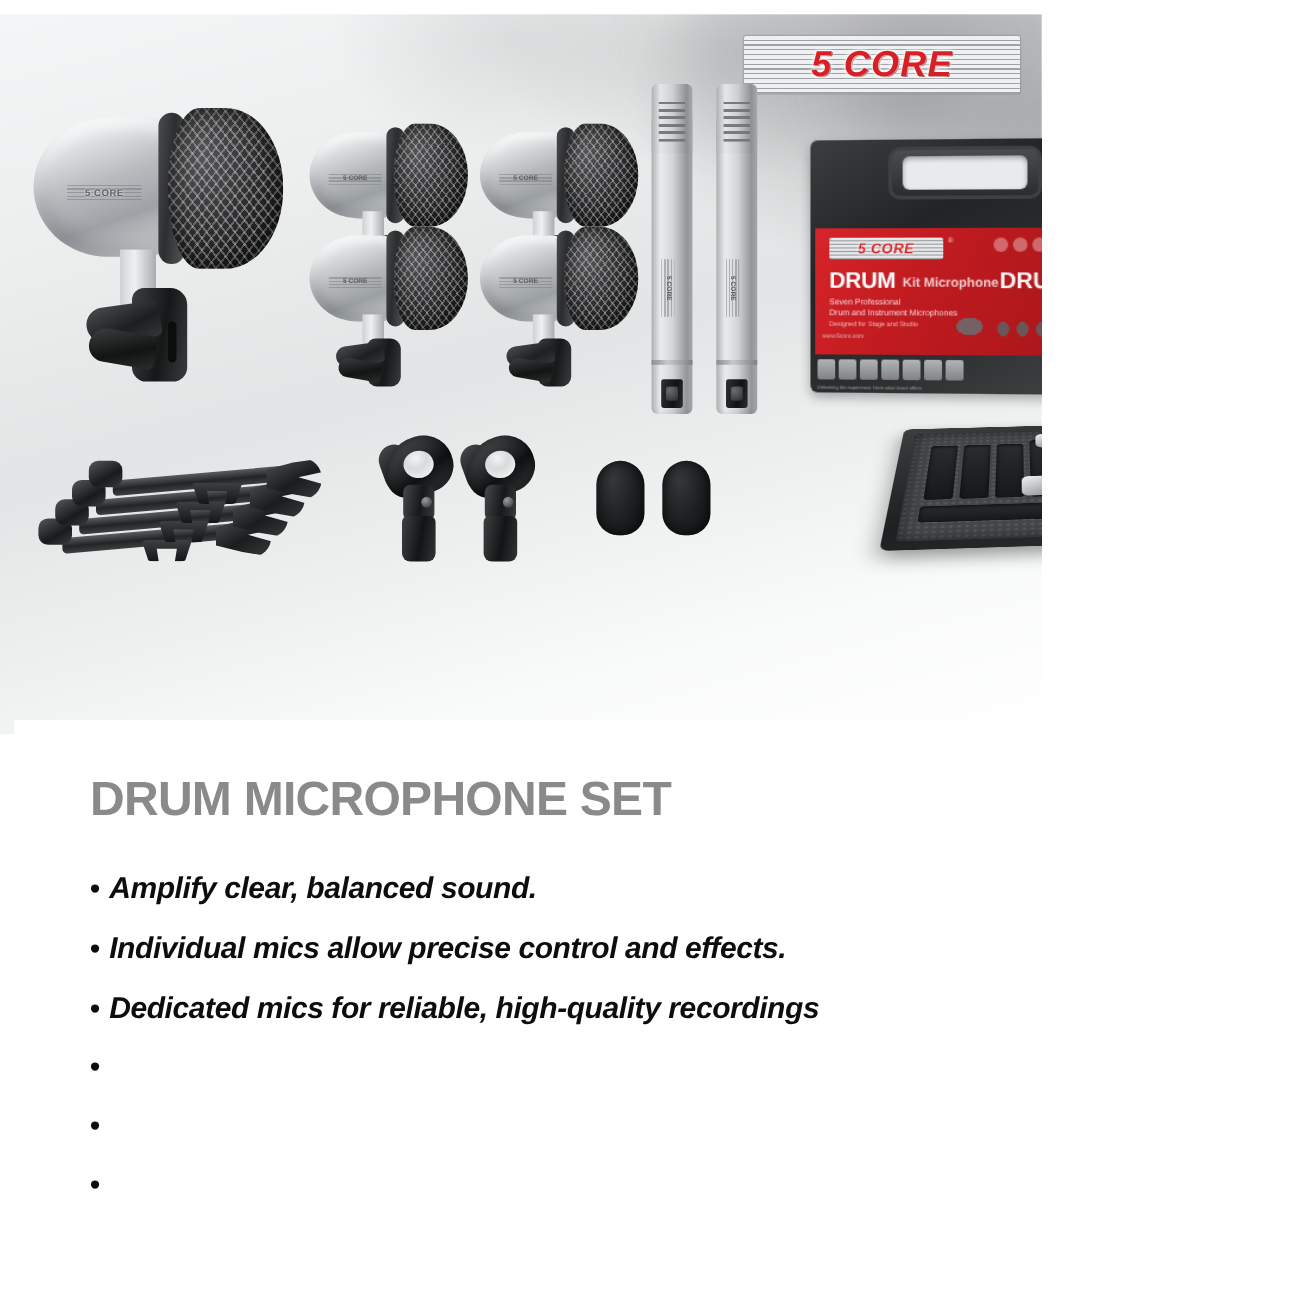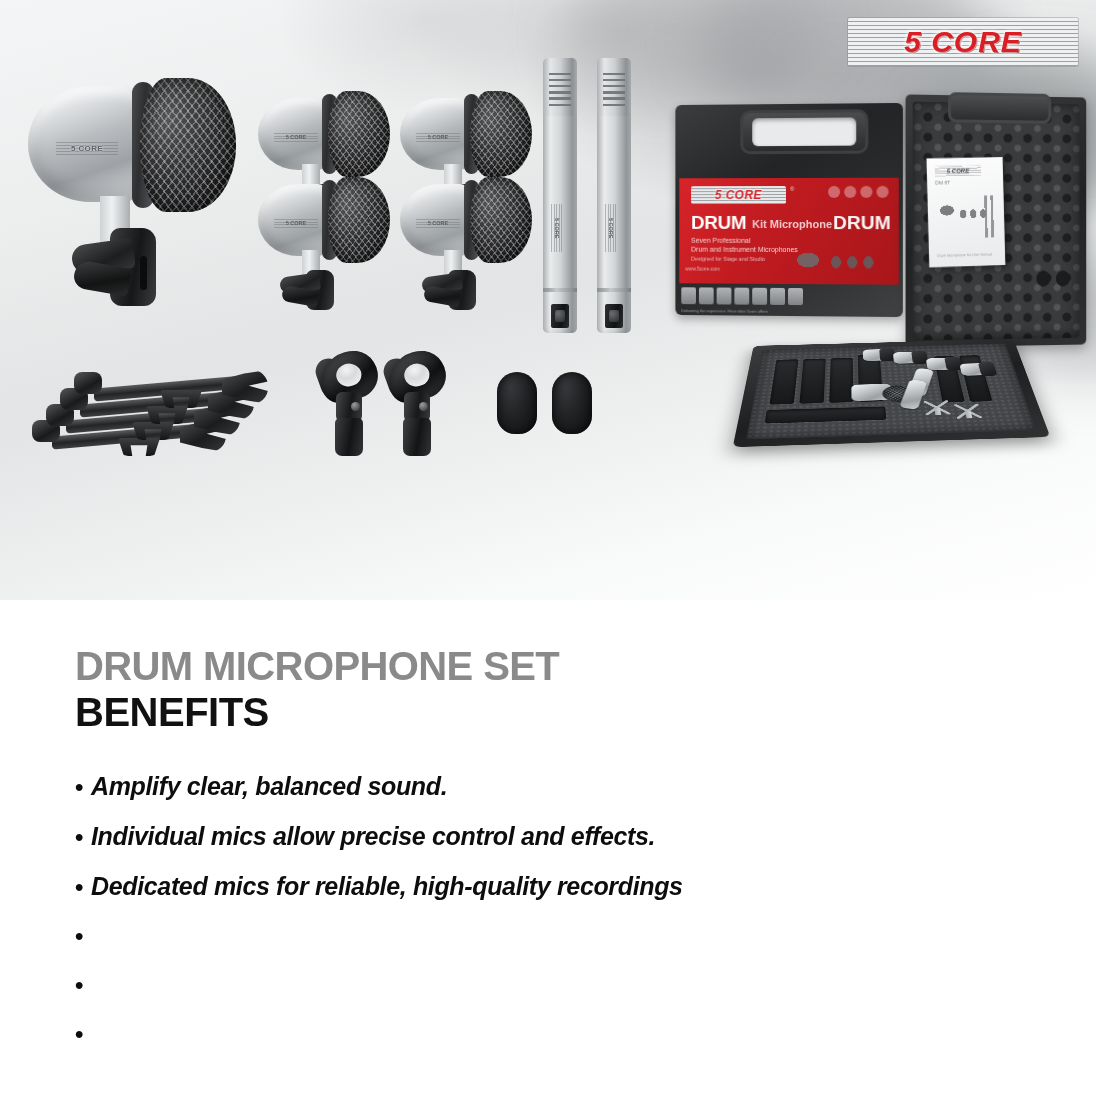--- a/index.html
+++ b/index.html
@@ -11,22 +11,22 @@
     overflow: hidden;
   }
   #page {
     position: relative;
     width: 1096px; height: 1096px;
     background: #ffffff;
   }
 
   
   #photo-panel {
-    position: absolute; left: 0; top: 0;
-    width: 1096px; height: 600px;
+    position: absolute; left: 0; top: 12px;
+    width: 868px; height: 600px;
     overflow: hidden;
     background:
       radial-gradient(ellipse 340px 200px at 760px 70px, rgba(150,152,154,.55), rgba(150,152,154,0) 70%),
       radial-gradient(ellipse 260px 170px at 980px 130px, rgba(136,139,142,.6), rgba(136,139,142,0) 72%),
       radial-gradient(ellipse 300px 150px at 620px 30px, rgba(158,160,162,.4), rgba(158,160,162,0) 70%),
       radial-gradient(ellipse 240px 120px at 1060px 300px, rgba(150,152,155,.35), rgba(150,152,155,0) 72%),
       radial-gradient(ellipse 200px 130px at 420px 20px, rgba(176,178,180,.3), rgba(176,178,180,0) 72%),
       linear-gradient(165deg, #f4f5f6 0%, #eceded 26%, #e2e4e5 48%, #eef0f0 66%, #f9fafa 82%, #ffffff 100%);
   }
   #photo-panel .cloud {
@@ -751,21 +751,20 @@
         <div class="nested" style="left:176px;top:86px;width:20px;height:56px;transform:rotate(16deg);"></div>
 
         <div class="yclip" style="left:196px;top:128px;"></div>
         <div class="yclip" style="left:228px;top:136px;"></div>
       </div>
     </div>
   </div>
 
   <div id="text-panel">
     <div id="heading-top">DRUM MICROPHONE SET</div>
-    <div id="heading-bottom">BENEFITS</div>
 
     <div id="benefit-list">
       <div class="benefit">
         <span class="b-dot">•</span>
         <span>Amplify clear, balanced sound.</span>
       </div>
       <div class="benefit">
         <span class="b-dot">•</span>
         <span>Individual mics allow precise control and effects.</span>
       </div>

